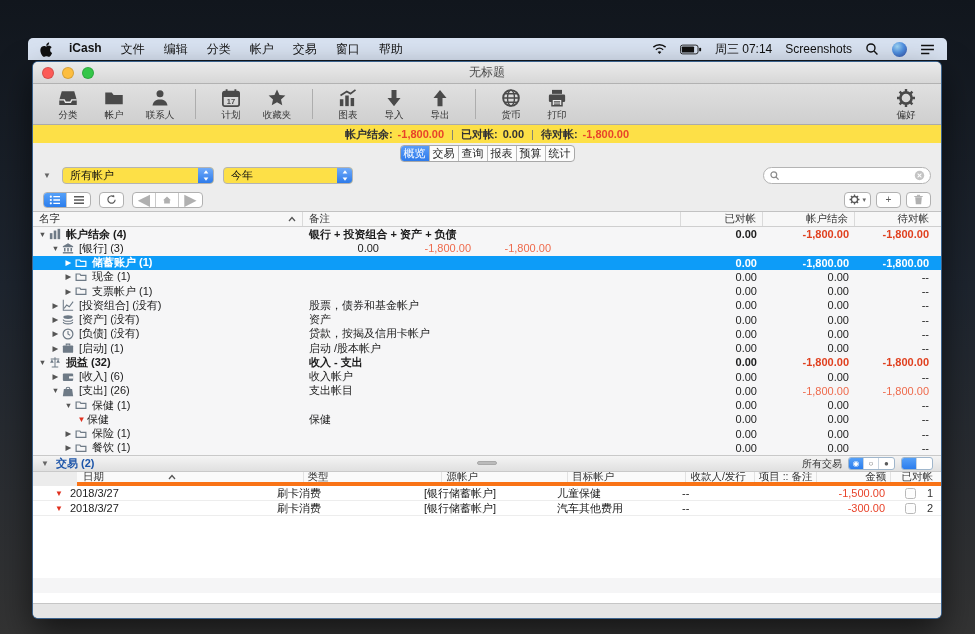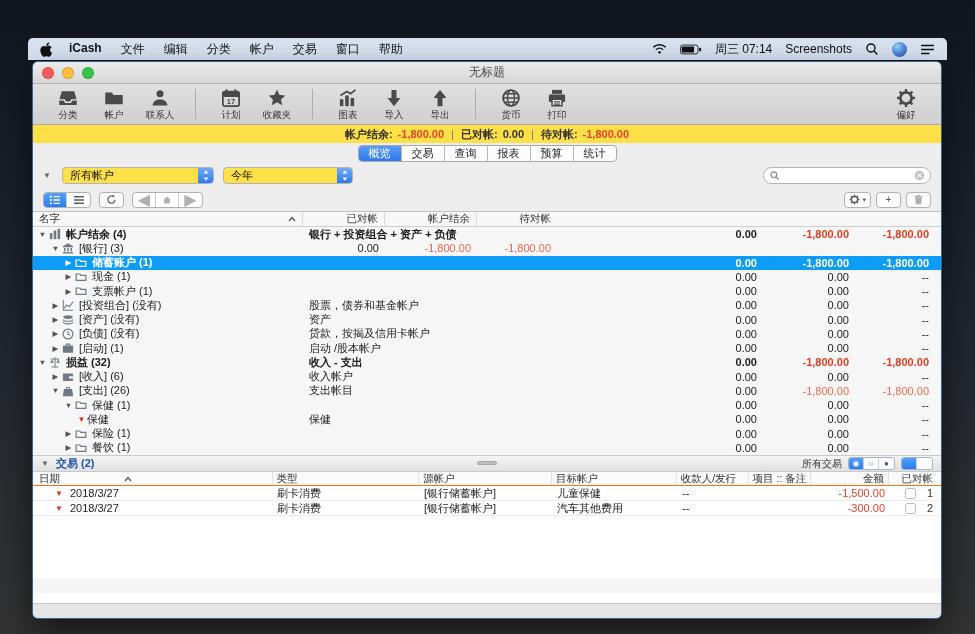--- a/index.html
+++ b/index.html
@@ -57,21 +57,21 @@
 
   .summarybar {
     height: 18px; flex: none; background: #fde047; display: flex; justify-content: center;
     align-items: center; gap: 5px; font-size: 11px; font-weight: bold; color: #333;
   }
   .sum-val.neg { color: #e8432a; }
   .sum-sep { color: #777; font-weight: normal; padding: 0 2px; }
 
   .tabsrow { height: 20px; flex: none; background: #ededed; display: flex; justify-content: center; align-items: center; }
   .tabs { display: flex; height: 17px; border: 1px solid #a8a8a8; border-radius: 4px; overflow: hidden; background: #fcfcfc; }
-  .tab { padding: 0 10px; display: flex; align-items: center; font-size: 11px; color: #222; border-right: 1px solid #b9b9b9; }
+  .tab { padding: 0 3px; display: flex; align-items: center; font-size: 11px; color: #222; border-right: 1px solid #b9b9b9; }
   .tab:last-child { border-right: none; }
   .tab.active { background: linear-gradient(#5a9cf8, #2e7beb); color: #fff; }
 
   .filterrow { height: 25px; flex: none; background: #ededed; display: flex; align-items: center; padding: 0 10px; gap: 9px; }
   .disc { font-size: 8px; color: #666; width: 10px; }
   .popup {
     height: 17px; background: #fde047; border: 1px solid #b4b4b4; border-radius: 4px;
     display: flex; align-items: center; font-size: 11px; color: #111; padding-left: 7px; overflow: hidden;
   }
   .popup .plabel { flex: 1; white-space: nowrap; }
@@ -134,22 +134,22 @@
   .splitbar .sectitle { font-weight: bold; color: #1d55a9; margin-left: 5px; }
   .grip { position: absolute; left: 50%; top: 5px; width: 20px; height: 4px; margin-left: -10px;
     border-radius: 2px; background: #bbb; border: 1px solid #a9a9a9; }
   .split-right { margin-left: auto; display: flex; align-items: center; gap: 6px; }
   .alllabel { font-size: 10px; color: #333; }
   .minis { display: flex; height: 13px; border: 1px solid #9fb6cc; border-radius: 3px; overflow: hidden; background: #fff; }
   .minib { width: 15px; display: flex; align-items: center; justify-content: center; font-size: 8px; color: #5a5a5a; border-right: 1px solid #c9d4df; }
   .minib:last-child { border-right: none; }
   .minib.active { background: linear-gradient(#55a0f8, #2b7ded); color: #fff; }
 
-  .transheader { height: 14px; flex: none; background: #fafafa; border-bottom: 1px solid #f97316;
-    display: flex; align-items: center; font-size: 10.5px; color: #333; }
+  .transheader { height: 14px; flex: none; background: #fafafa; border-bottom: 4px solid #f97316;
+    display: flex; align-items: center; font-size: 10.5px; color: #333; margin-left: 44px; }
   .xh { height: 100%; display: flex; align-items: center; padding: 0 4px; white-space: nowrap; border-right: 1px solid #e2e2e2; }
   .xh-date { width: 240px; padding-left: 6px; } .xh-date .sorticon { margin-left: 64px; }
   .xh-type { width: 147px; } .xh-src { width: 133px; } .xh-tgt { width: 125px; }
   .xh-payee { width: 72px; } .xh-item { flex: 1; }
   .xh-amt { width: 78px; justify-content: flex-end; } .xh-chk { width: 52px; justify-content: flex-end; border-right: none; padding-right: 8px; }
 
   .transbody { flex: 1; background: #fff; position: relative; font-size: 11px; color: #1c1c1c; overflow: hidden; }
   .transbody::after { content: ""; position: absolute; left: 0; right: 0; bottom: 10px; height: 15px; background: #f5f5f6; }
   .xrow { height: 15px; display: flex; align-items: center; border-bottom: 1px solid #ededed; }
   .xc { white-space: nowrap; overflow: hidden; padding: 0 4px; }
@@ -483,20 +483,23 @@
 
       <div class="treeheader">
         <div class="hc h-name">
           <span>名字</span>
           <span class="sorticon ic">
               <svg viewBox="0 0 8 6">
                 <path d="M1 5 4 1.6 7 5" stroke="currentColor" stroke-width="1.3" fill="none"></path>
               </svg>
             </span>
         </div>
+        <div class="hc h-note">
+            <span>备注</span>
+          </div>
         <div class="hc h-rec right">
             <span>已对帐</span>
           </div>
         <div class="hc h-bal right">
             <span>帐户结余</span>
           </div>
         <div class="hc h-pend right">
             <span>待对帐</span>
           </div>
       </div>

